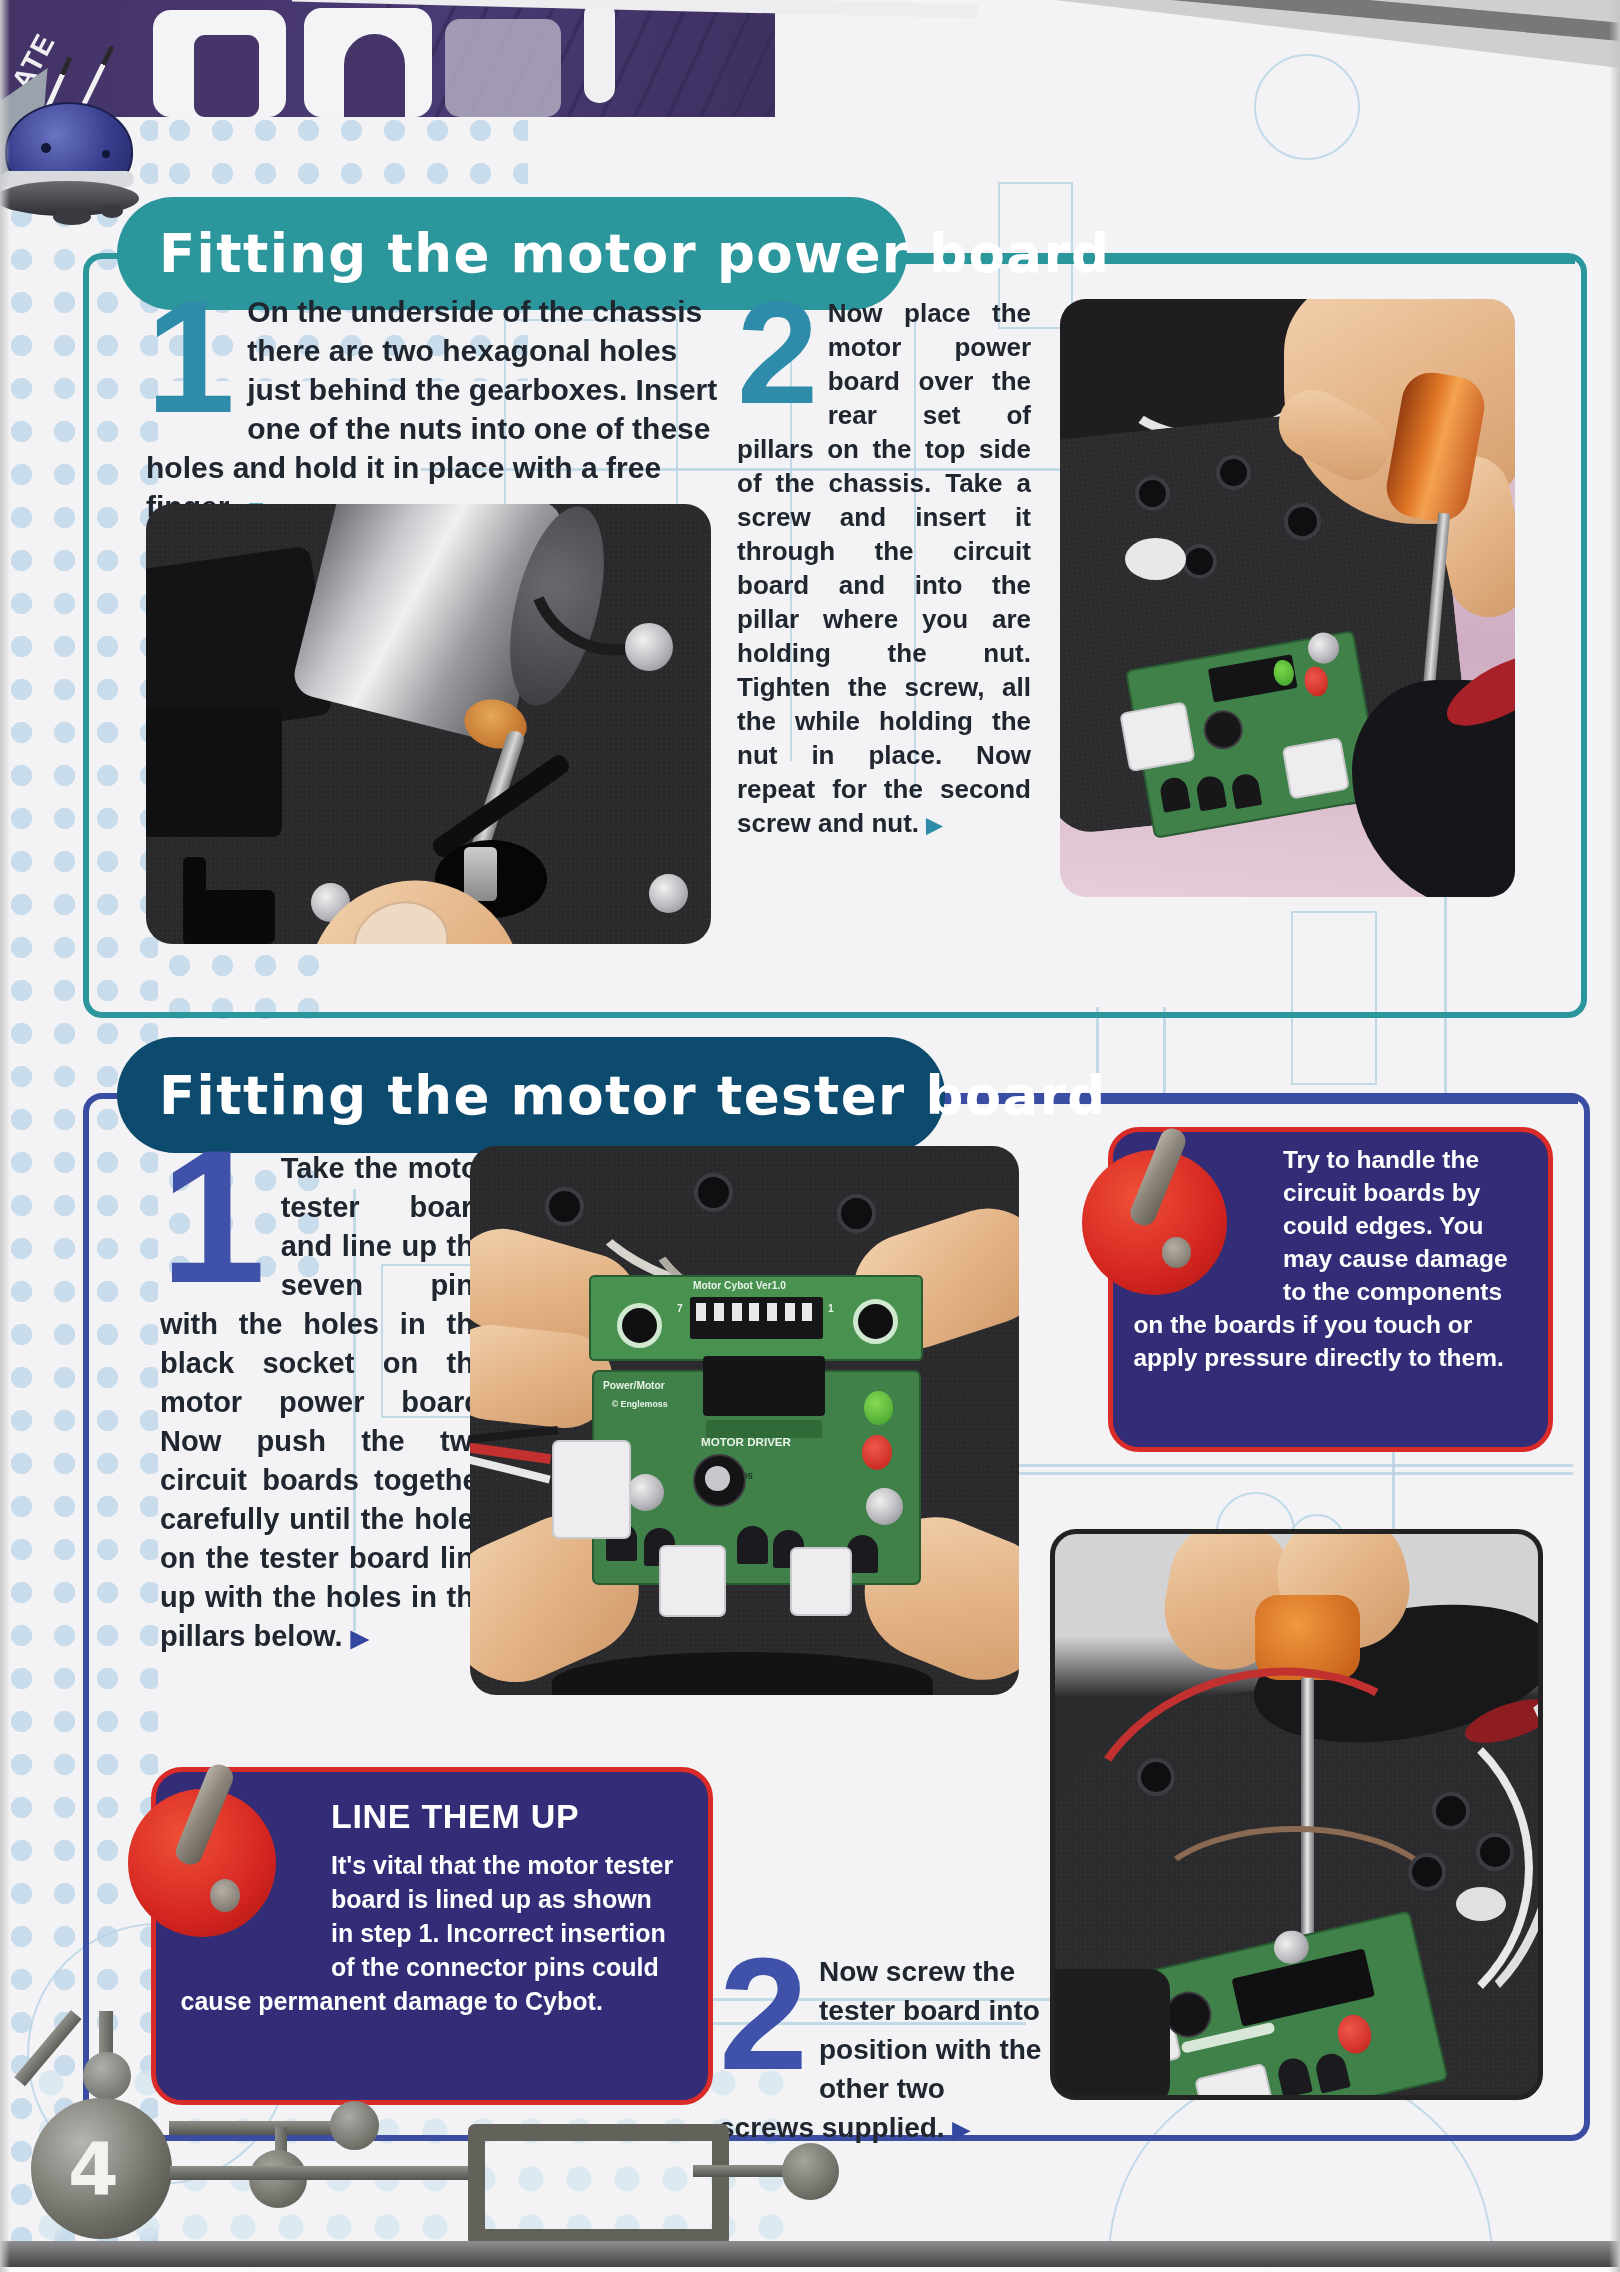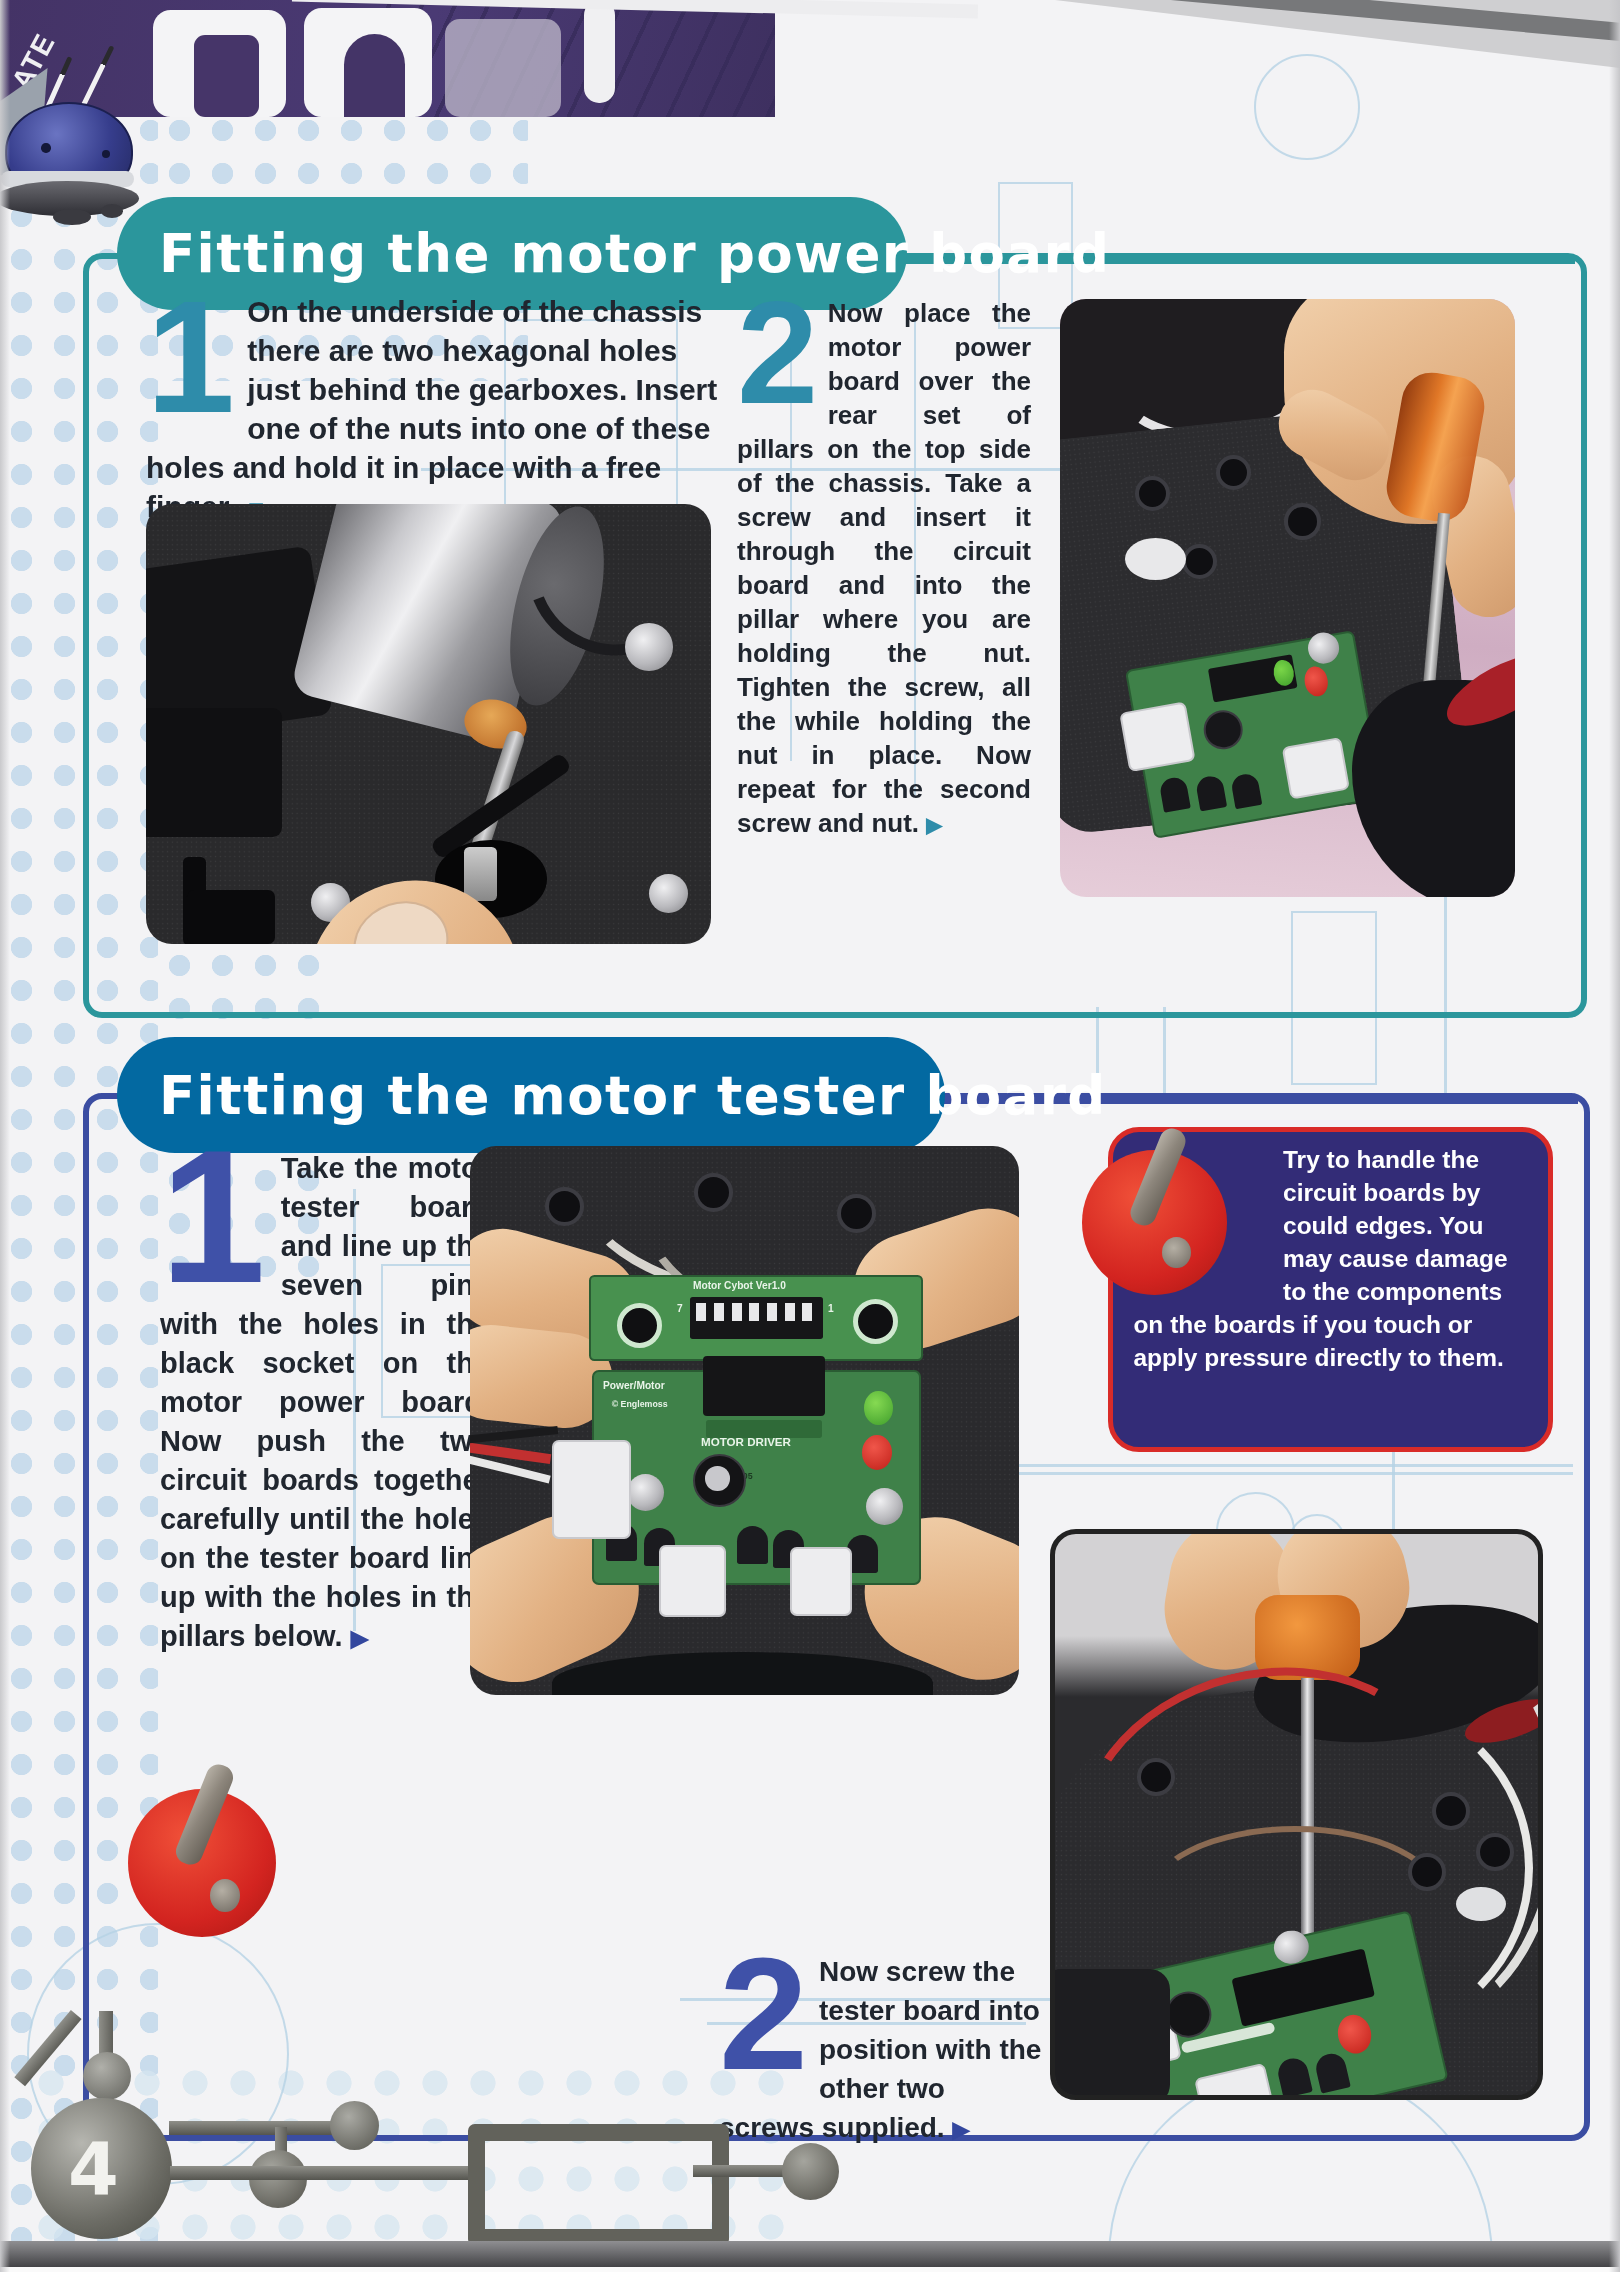--- a/index.html
+++ b/index.html
@@ -155,21 +155,21 @@
       <div class="ab" style="left:83px;top:121px;width:27px;height:33px;background:#17171a;border-radius:13.6px 13.6px 2.7px 2.7px;"></div>
       <div class="ab silver" style="left:182px;top:-5.4px;width:31px;height:31px;"></div>
     </div>
     <div class="ab" style="left:292px;top:381px;width:217px;height:231px;background:#16161a;border-radius:45% 55% 28% 70%;"></div>
     <div class="ab" style="left:381px;top:367px;width:122px;height:48px;background:#a82028;border-radius:50%;transform:rotate(-28deg);"></div>
     <div class="ab wire" style="left:95px;top:476px;width:204px;height:150px;border:11px solid transparent;border-bottom-color:#8d8d90;"></div>
   </div>
 
   <div class="ab secbox" style="left:83px;top:1093px;width:1495px;height:1036px;border:6.1px solid #3b4da2;"></div>
   <div class="ab" style="left:941px;top:1096px;width:637px;height:7.5px;background:#3b4da2;"></div>
-  <div class="ab pill" style="left:117px;top:1037px;width:828px;height:116px;background:#0369a1;">
+  <div class="ab pill" style="left:117px;top:1037px;width:828px;height:116px;background:#0c4a6e;">
     <span class="sec-title" style="margin-left:42px;">Fitting the motor tester board</span>
   </div>
 
   <div class="ab step" style="left:160px;top:1149px;width:330px;font-size:29px;line-height:39px;text-align:justify;">
     <div class="dropcap" style="font-size:190px;line-height:133px;color:#3f51a8;margin:1.4px 15px 0 0;">1</div>
     <span>Take the motor tester board and line up the seven pins with the holes in the black socket on the motor power board. Now push the two circuit boards together carefully until the holes on the tester board line up with the holes in the pillars below.</span>
     <span class="arr" style="color:#33479e;">▶</span>
   </div>
 
   <div class="ab photo speck" style="left:470px;top:1146px;width:549px;height:549px;background-color:#2a2a2d;">
@@ -262,20 +262,25 @@
       <div class="ab" style="left:48px;top:76px;width:95px;height:11px;background:#d8e6d8;border-radius:5.4px;"></div>
       <div class="ab whtcon" style="left:-33px;top:5.4px;width:75px;height:82px;"></div>
       <div class="ab whtcon" style="left:53px;top:114px;width:68px;height:53px;"></div>
       <div class="ab" style="left:39px;top:27px;width:42px;height:42px;border-radius:50%;background:#141416;border:2.7px solid #39393e;"></div>
       <div class="ab" style="left:136px;top:116px;width:30px;height:37px;background:#1b1b1f;border-radius:15px 15px 2.7px 2.7px;"></div>
       <div class="ab" style="left:174px;top:120px;width:30px;height:37px;background:#1b1b1f;border-radius:15px 15px 2.7px 2.7px;"></div>
     </div>
     <div class="ab" style="left:-13.6px;top:435px;width:129px;height:136px;background:#1d1d20;border-radius:20.4px;"></div>
   </div>
 
+  <div class="ab warn" style="left:151px;top:1767px;width:552px;height:328px;">
+    <div class="ab" style="float:left;position:relative;width:175px;height:204px;"></div>
+    <div class="warn-title" style="margin:24.5px 20.4px 0 0;font-size:34px;">LINE THEM UP</div>
+    <p class="warn-text" style="margin:12.2px 27px 0 24.5px;font-size:25px;line-height:34px;">It's vital that the motor tester board is lined up as shown in step 1. Incorrect insertion of the connector pins could cause permanent damage to Cybot.</p>
+  </div>
   <div class="ab warn-circle" style="left:128px;top:1789px;width:148px;height:148px;">
     <div class="ab excl-bar" style="left:63px;top:-27px;width:27px;height:105px;transform:rotate(22deg);"></div>
     <div class="ab excl-dot" style="left:82px;top:90px;width:30px;height:33px;"></div>
   </div>
 
   <div class="ab step" style="left:719px;top:1952px;width:325px;font-size:28px;line-height:39px;">
     <div class="dropcap" style="font-size:160px;line-height:117px;color:#3f51a8;margin:2.7px 11px 0 0;">2</div>
     <span>Now screw the tester board into position with the other two screws supplied.</span>
     <span class="arr" style="color:#33479e;">▶</span>
   </div>

